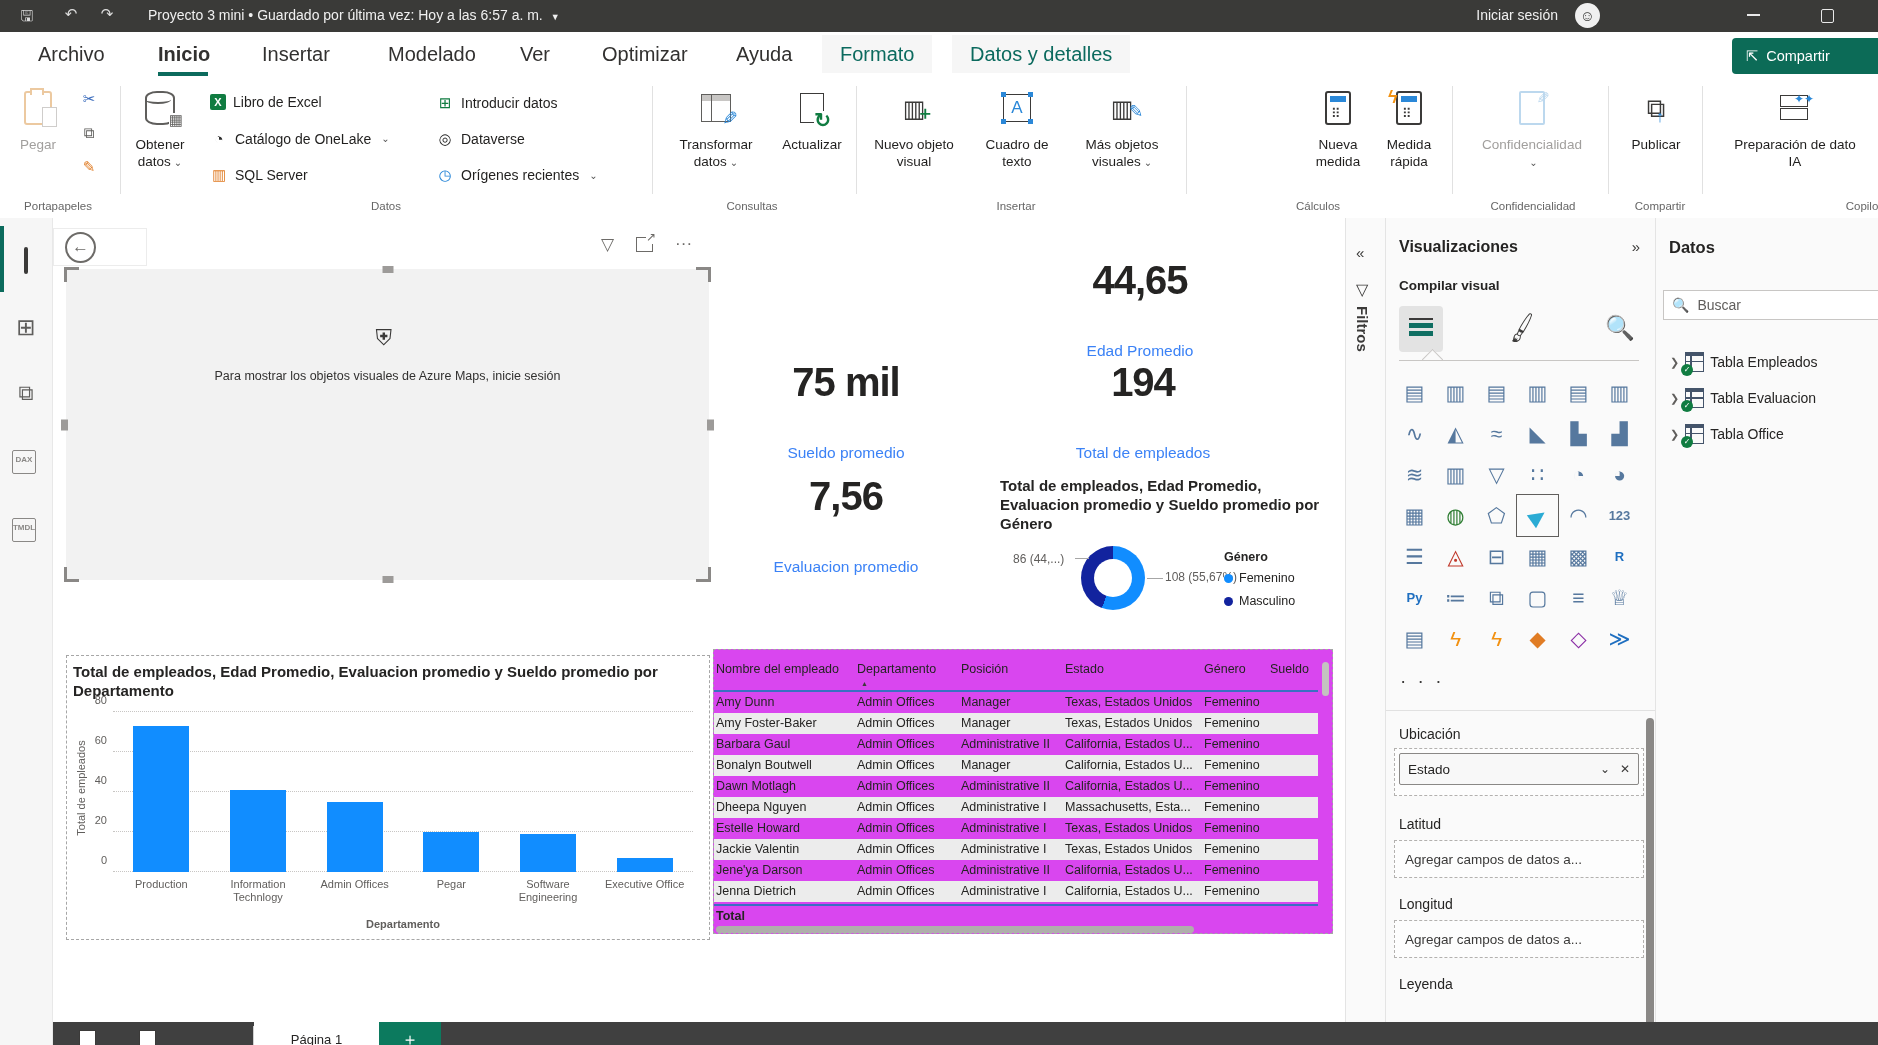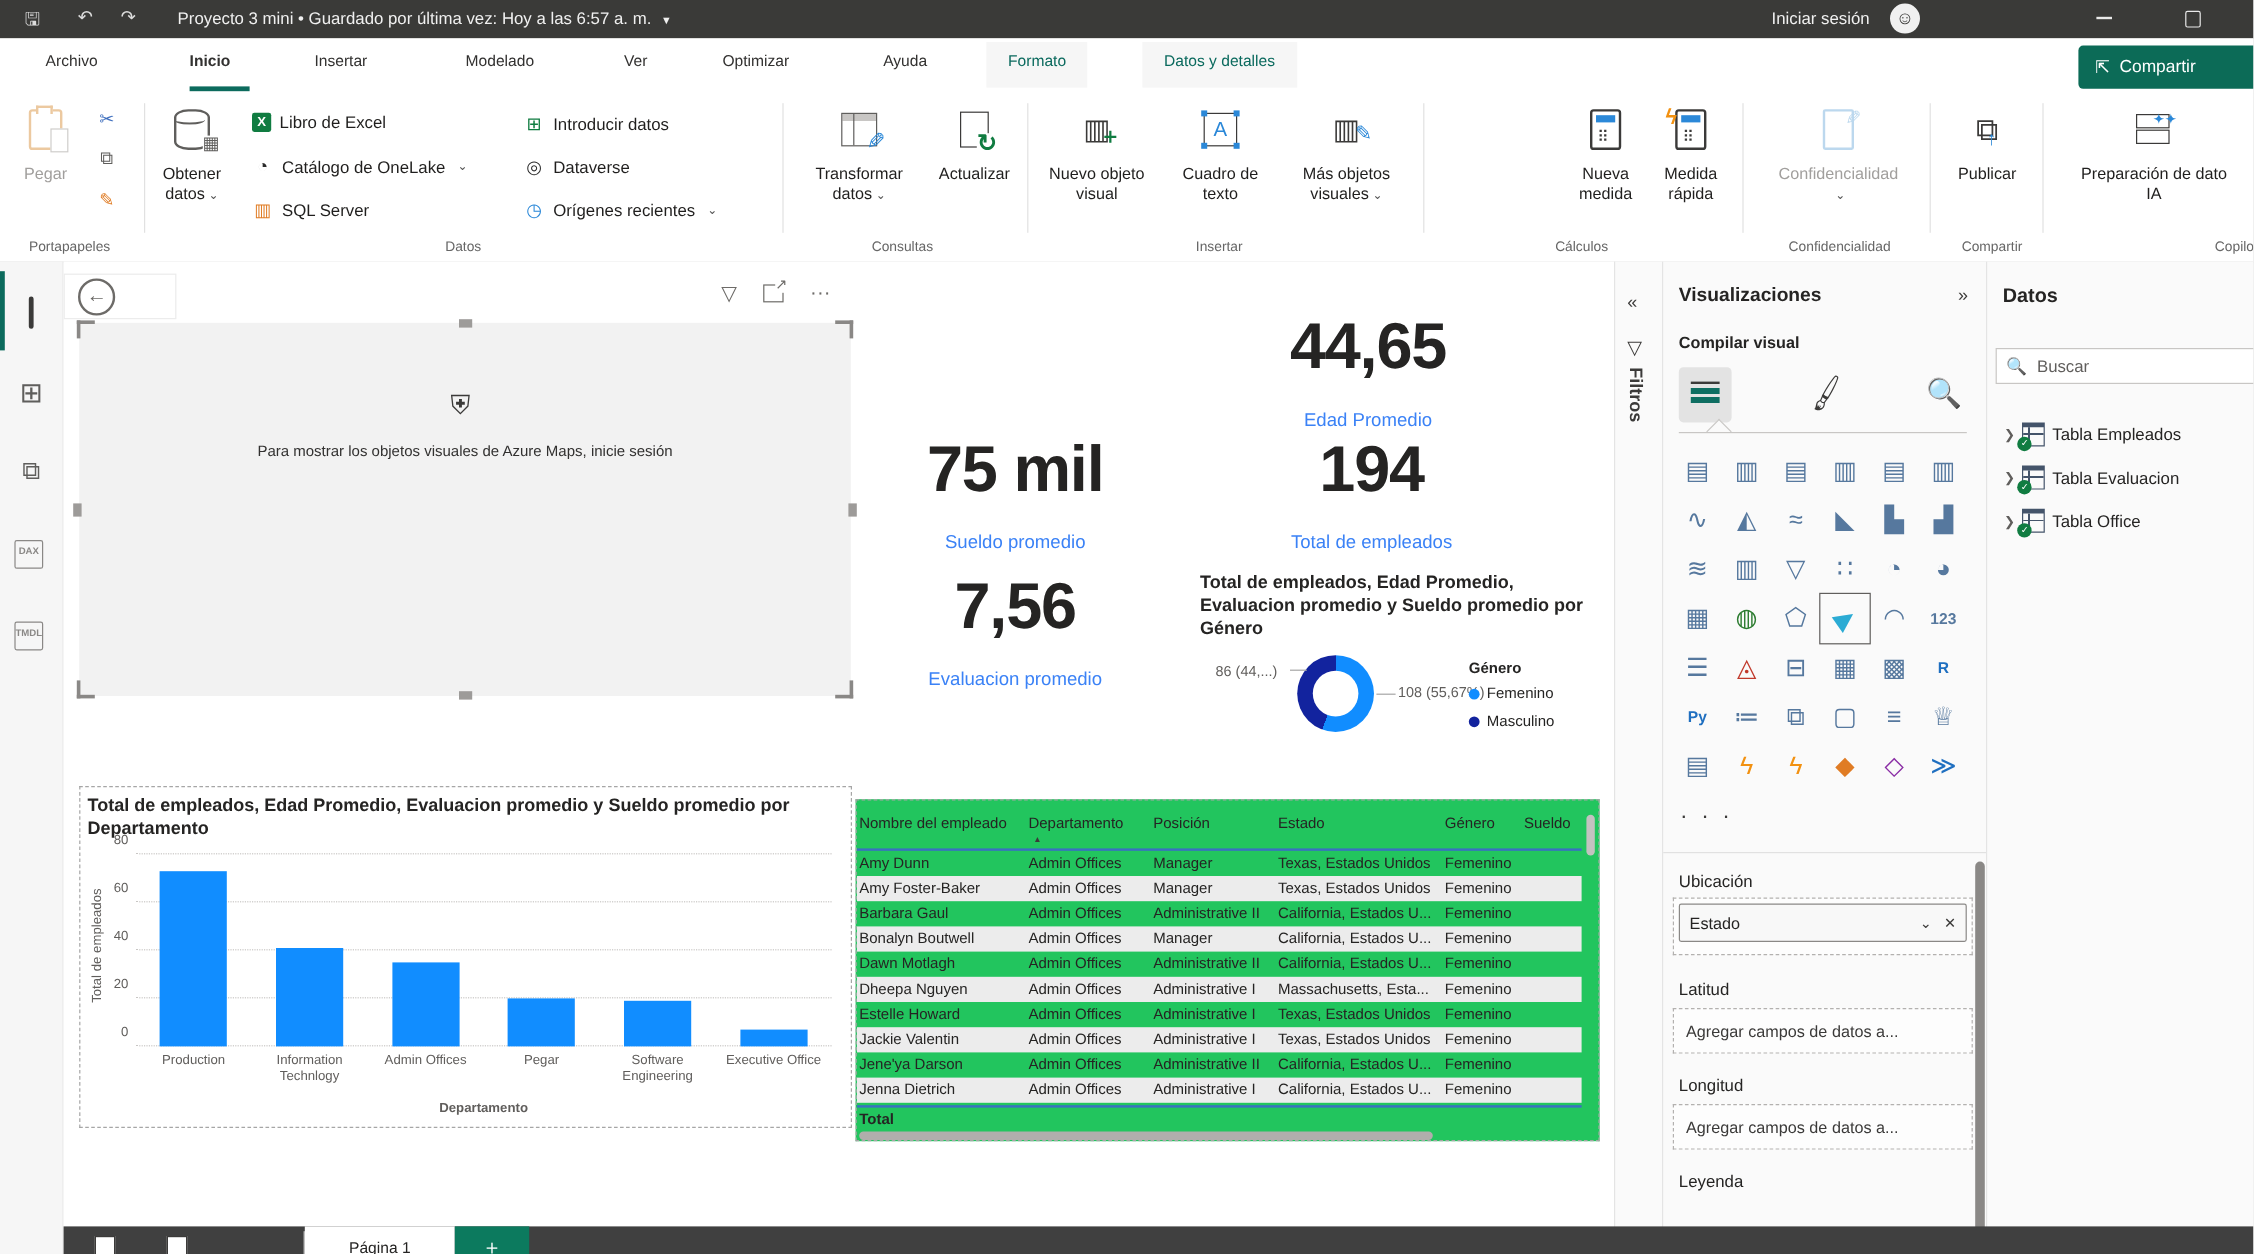--- a/index.html
+++ b/index.html
@@ -10,21 +10,21 @@
   .titlebar{left:0;top:0;width:1878px;height:32px;background:#3a3a38;color:#e9e9e9;font-size:14px;}
   .titlebar .tb-ic{position:absolute;top:5px;font-size:15px;color:#dcdcdc;width:26px;text-align:center;}
   .tb-title{position:absolute;left:148px;top:7px;font-size:14px;color:#f0f0f0;white-space:nowrap;}
   .tb-caret{font-size:9px;margin-left:8px;}
   .signin{position:absolute;right:320px;top:7px;color:#f0f0f0;}
   .avatar{position:absolute;right:278px;top:3px;width:25px;height:25px;border-radius:50%;background:#f0f0f0;color:#3a3a38;text-align:center;line-height:25px;font-size:15px;}
   .win-min{position:absolute;right:118px;top:14px;width:13px;height:2px;background:#e9e9e9;}
   .win-max{position:absolute;right:44px;top:9px;width:11px;height:12px;border:1.5px solid #e9e9e9;border-radius:2px;}
   
   .menubar{left:0;top:32px;width:1878px;height:46px;background:#fff;}
-  .mtab{position:absolute;top:11px;font-size:13px;color:#323130;white-space:nowrap;}
+  .mtab{position:absolute;top:11px;font-size:20px;color:#323130;white-space:nowrap;}
   .mtab.active{font-weight:bold;}
   .mtab.ctx{color:#0b6a5e;background:#f6f6f6;padding:8px 18px;top:3px;height:38px;box-sizing:border-box;}
   .inicio-underline{position:absolute;left:158px;top:72px;width:50px;height:4px;background:#0c6b5d;}
   .share-btn{position:absolute;right:0;top:38px;height:36px;min-width:118px;background:#0c6b57;color:#fff;
      font-size:14.5px;display:flex;align-items:center;gap:8px;padding:0 14px;border-radius:4px 0 0 4px;}
   
   .ribbon{left:0;top:78px;width:1878px;height:140px;background:#fff;border-bottom:1px solid #d6d6d6;}
   .rsep{position:absolute;top:8px;width:1px;height:108px;background:#e1e1e1;}
   .grouplabel{position:absolute;top:122px;font-size:11.5px;color:#666;transform:translateX(-50%);white-space:nowrap;}
   .bigbtn{position:absolute;top:8px;text-align:center;font-size:13.5px;color:#201f1e;line-height:17px;}
@@ -84,21 +84,21 @@
   .focusic:after{content:"↗";position:absolute;right:-4px;top:-8px;font-size:12px;background:#fff;}
   .mapvisual{position:absolute;left:13px;top:51px;width:643px;height:311px;background:#f2f2f2;}
   .shield{position:absolute;left:50%;top:56px;transform:translateX(-50%);width:24px;height:26px;color:#3b3a39;font-size:22px;}
   .map-msg{position:absolute;left:0;right:0;top:100px;text-align:center;font-size:12.5px;color:#323130;}
   .handle{position:absolute;width:11px;height:7px;background:#9d9b99;}
   .corner{position:absolute;width:12px;height:12px;border:3px solid #8a8886;}
   .c-tl{border-right:none;border-bottom:none;left:-2px;top:-2px;}
   .c-tr{border-left:none;border-bottom:none;right:-2px;top:-2px;}
   .c-bl{border-right:none;border-top:none;left:-2px;bottom:-2px;}
   .c-br{border-left:none;border-top:none;right:-2px;bottom:-2px;}
-  .kpi-val{position:absolute;font-size:54px;font-weight:600;color:#252423;letter-spacing:-1px;white-space:nowrap;transform:translateX(-50%);}
+  .kpi-val{position:absolute;font-size:40px;font-weight:600;color:#252423;letter-spacing:-1px;white-space:nowrap;transform:translateX(-50%);}
   .kpi-lab{position:absolute;font-size:15.5px;color:#3b82f6;white-space:nowrap;transform:translateX(-50%);}
   .donut-title{position:absolute;left:947px;top:258px;width:330px;font-size:15px;font-weight:bold;color:#252423;line-height:19px;}
   .donut{position:absolute;left:1028px;top:328px;width:64px;height:64px;border-radius:50%;}
   .donut:after{content:"";position:absolute;left:13px;top:13px;width:38px;height:38px;border-radius:50%;background:#fff;}
   .callout{position:absolute;font-size:12px;color:#605e5c;white-space:nowrap;}
   .cline{position:absolute;background:#a6a6a6;}
   .legend{position:absolute;left:1171px;top:332px;font-size:12.5px;color:#252423;}
   .legend .lt{font-weight:bold;margin-bottom:7px;}
   .legend .li{display:flex;align-items:center;gap:6px;margin-bottom:9px;}
   .dot{width:9px;height:9px;border-radius:50%;display:inline-block;}
@@ -107,21 +107,21 @@
   .bc-title{position:absolute;left:6px;top:6px;width:600px;font-size:15px;font-weight:bold;line-height:19px;color:#252423;}
   .bc-ylab{position:absolute;left:-56px;top:126px;width:140px;transform:rotate(-90deg);font-size:11px;color:#605e5c;text-align:center;}
   .bc-plot{position:absolute;left:46px;top:56px;width:580px;height:160px;}
   .gridline{position:absolute;left:0;right:0;height:0;border-top:1px dotted #c8c6c4;}
   .ytick{position:absolute;right:586px;transform:translateY(-6px);font-size:11px;color:#605e5c;}
   .bcol{position:absolute;bottom:0;display:flex;justify-content:center;align-items:flex-end;height:100%;}
   .bar{width:56px;background:#118DFF;}
   .bcat{position:absolute;top:222px;font-size:11px;color:#605e5c;text-align:center;transform:translateX(-50%);line-height:13px;width:92px;}
   .bc-xlab{position:absolute;left:46px;top:262px;width:580px;text-align:center;font-size:11px;font-weight:bold;color:#605e5c;}
   
-  .tablevisual{position:absolute;left:660px;top:448px;width:620px;height:285px;border:1px dashed #a6a6a6;box-sizing:border-box;background:#22c55e;overflow:hidden;}
+  .tablevisual{position:absolute;left:660px;top:431px;width:620px;height:285px;border:1px dashed #a6a6a6;box-sizing:border-box;background:#d946ef;overflow:hidden;}
   .tv-head{position:absolute;top:12px;left:0;right:0;height:24px;font-size:12.5px;color:#252423;}
   .tv-head span{position:absolute;white-space:nowrap;}
   .tv-sort{position:absolute;left:147px;top:30px;font-size:7px;color:#3b3a39;}
   .tv-hline{position:absolute;left:0;right:14px;top:40px;height:2px;background:#3a6fc2;}
   .tv-rows{position:absolute;left:0;right:14px;top:42px;}
   .tv-row{position:relative;height:21px;font-size:12.5px;color:#252423;}
   .tv-row.alt{background:#ececec;}
   .tv-row span{position:absolute;top:3px;white-space:nowrap;overflow:hidden;}
   .col0{left:2px;width:138px;} .col1{left:143px;width:100px;} .col2{left:247px;width:100px;}
   .col3{left:351px;width:136px;} .col4{left:490px;width:62px;} .col5{left:556px;width:50px;}

